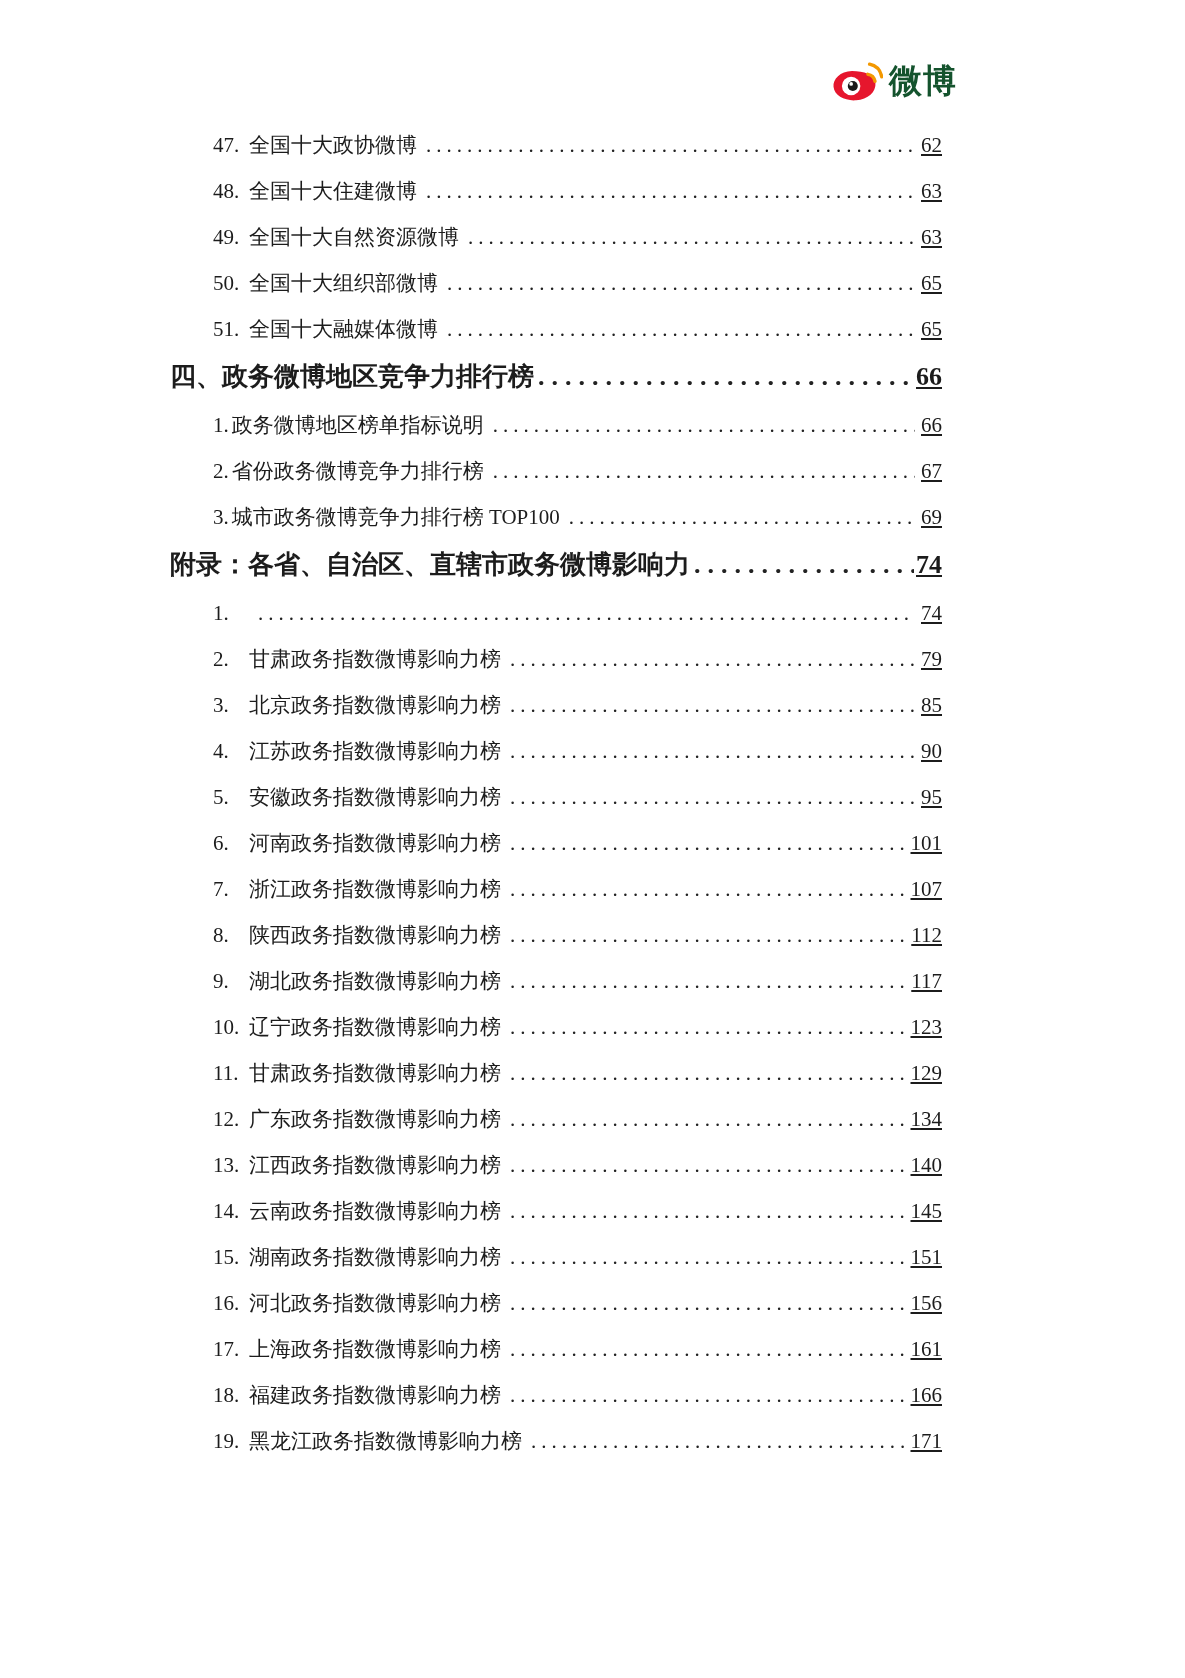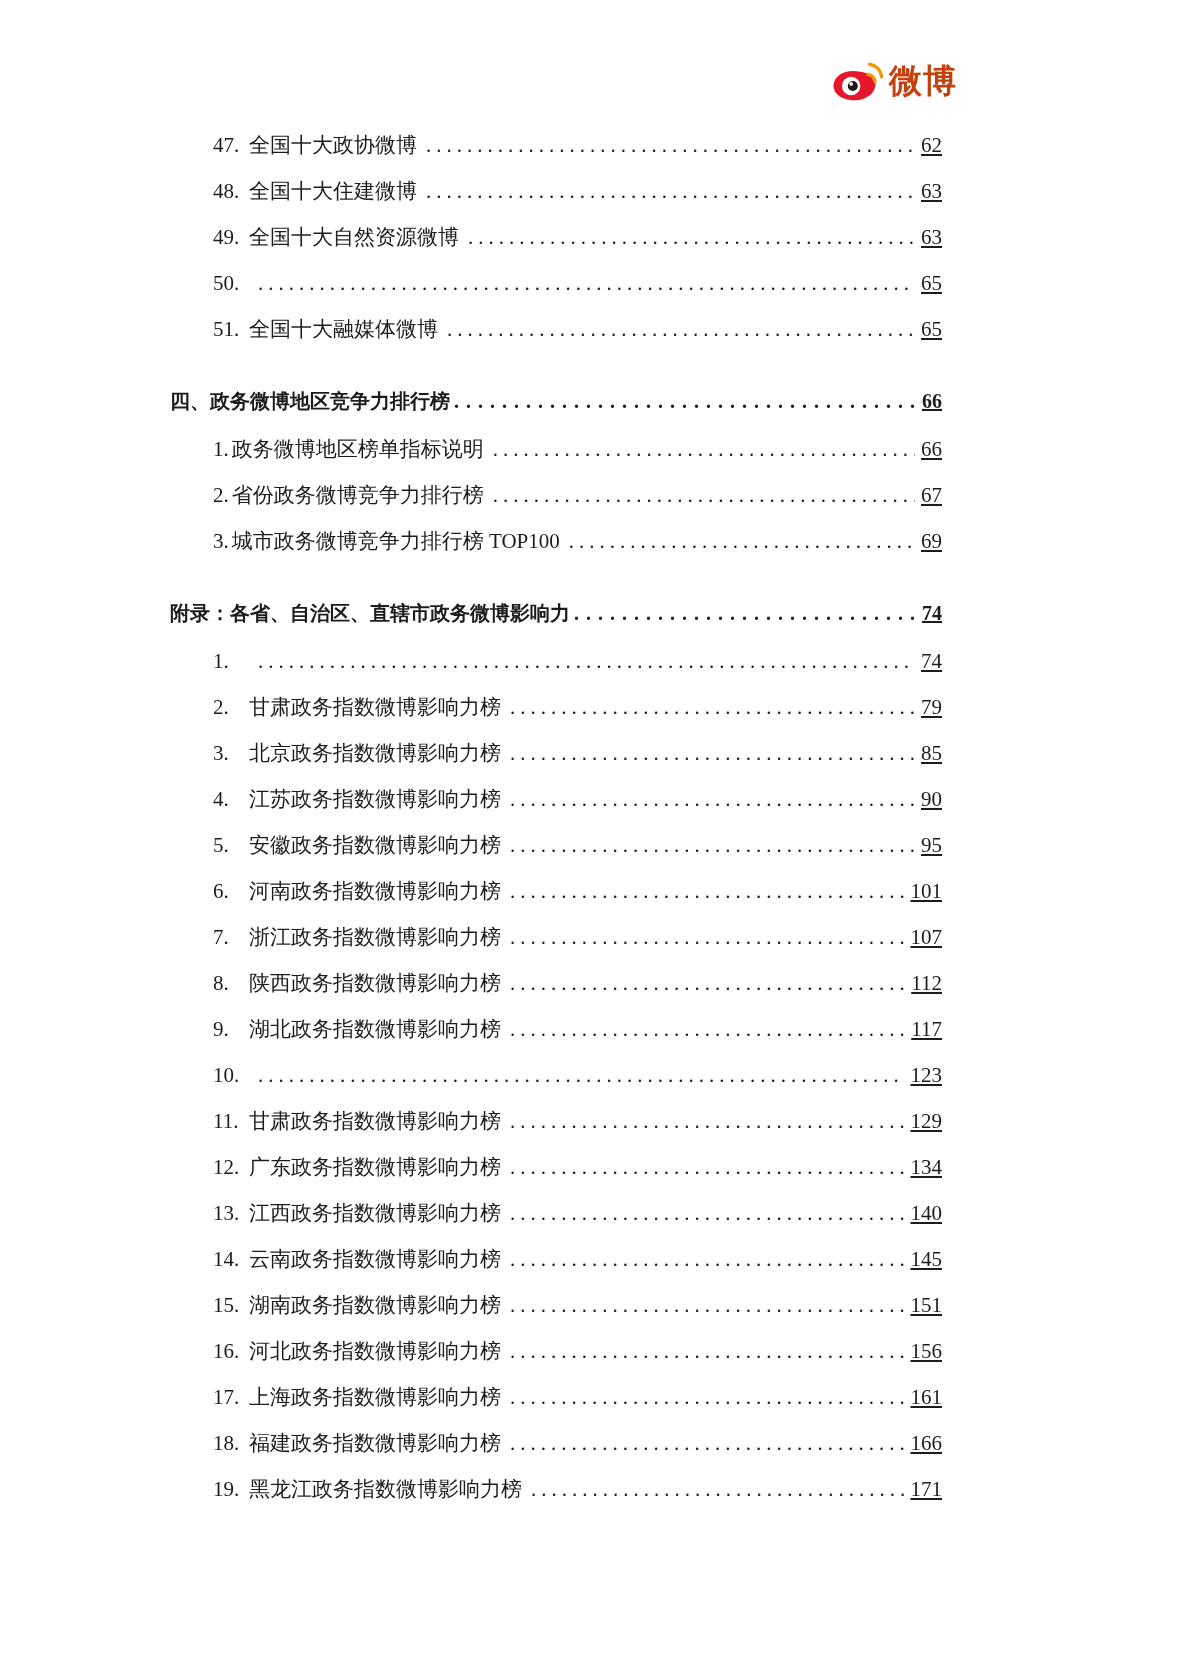--- a/index.html
+++ b/index.html
@@ -14,21 +14,21 @@
   }
   
   .logo{
     position:absolute; top:56px; right:228px;
     display:flex; align-items:center; gap:6px;
     height:50px;
   }
   .logo svg{display:block;}
   .logo-text{
     font-family:"Liberation Sans","DejaVu Sans",sans-serif;
-    font-weight:700; font-size:33px; color:#c2410c;
+    font-weight:700; font-size:33px; color:#14532d;
     letter-spacing:1px; line-height:50px;
   }
   
   .toc{
     position:absolute; left:170px; top:122px; width:772px;
   }
   .toc-row{
     display:flex; align-items:flex-start;
     height:46px; line-height:46px;
     font-size:21px; white-space:nowrap;
@@ -37,21 +37,21 @@
   .toc-row.sub .num{width:auto; margin-right:3px;}
   .toc-row .title{flex:none;}
   .toc-row .dots{
     flex:1 1 auto; min-width:0; overflow:hidden;
     letter-spacing:5px; margin:0 6px 0 9px; color:#222;
   }
   .toc-row .page-num{flex:none; text-align:right;text-decoration:underline;}
   .toc-row.indent{padding-left:43px;}
   .toc-row.heading{
     height:50px; line-height:50px;
-    font-size:20px; font-weight:700;margin-top:24px;
+    font-size:26px; font-weight:700;
   }
   .toc-row.heading .dots{
     font-weight:700; letter-spacing:7px; margin:0 2px 0 4px;
   }
 </style>
 </head>
 <body>
 
 <div class="sheet">
 
@@ -85,20 +85,21 @@
           <span class="page-num">63</span>
         </div>
         <div class="toc-row indent">
           <span class="num">49.</span>
           <span class="title">全国十大自然资源微博</span>
           <span class="dots">........................................................................................................................</span>
           <span class="page-num">63</span>
         </div>
         <div class="toc-row indent">
           <span class="num">50.</span>
+          <span class="title">全国十大组织部微博</span>
           <span class="dots">........................................................................................................................</span>
           <span class="page-num">65</span>
         </div>
         <div class="toc-row indent">
           <span class="num">51.</span>
           <span class="title">全国十大融媒体微博</span>
           <span class="dots">........................................................................................................................</span>
           <span class="page-num">65</span>
         </div>
       </div>
@@ -185,20 +186,21 @@
           <span class="page-num">112</span>
         </div>
         <div class="toc-row indent">
           <span class="num">9.</span>
           <span class="title">湖北政务指数微博影响力榜</span>
           <span class="dots">........................................................................................................................</span>
           <span class="page-num">117</span>
         </div>
         <div class="toc-row indent">
           <span class="num">10.</span>
+          <span class="title">辽宁政务指数微博影响力榜</span>
           <span class="dots">........................................................................................................................</span>
           <span class="page-num">123</span>
         </div>
         <div class="toc-row indent">
           <span class="num">11.</span>
           <span class="title">甘肃政务指数微博影响力榜</span>
           <span class="dots">........................................................................................................................</span>
           <span class="page-num">129</span>
         </div>
         <div class="toc-row indent">

